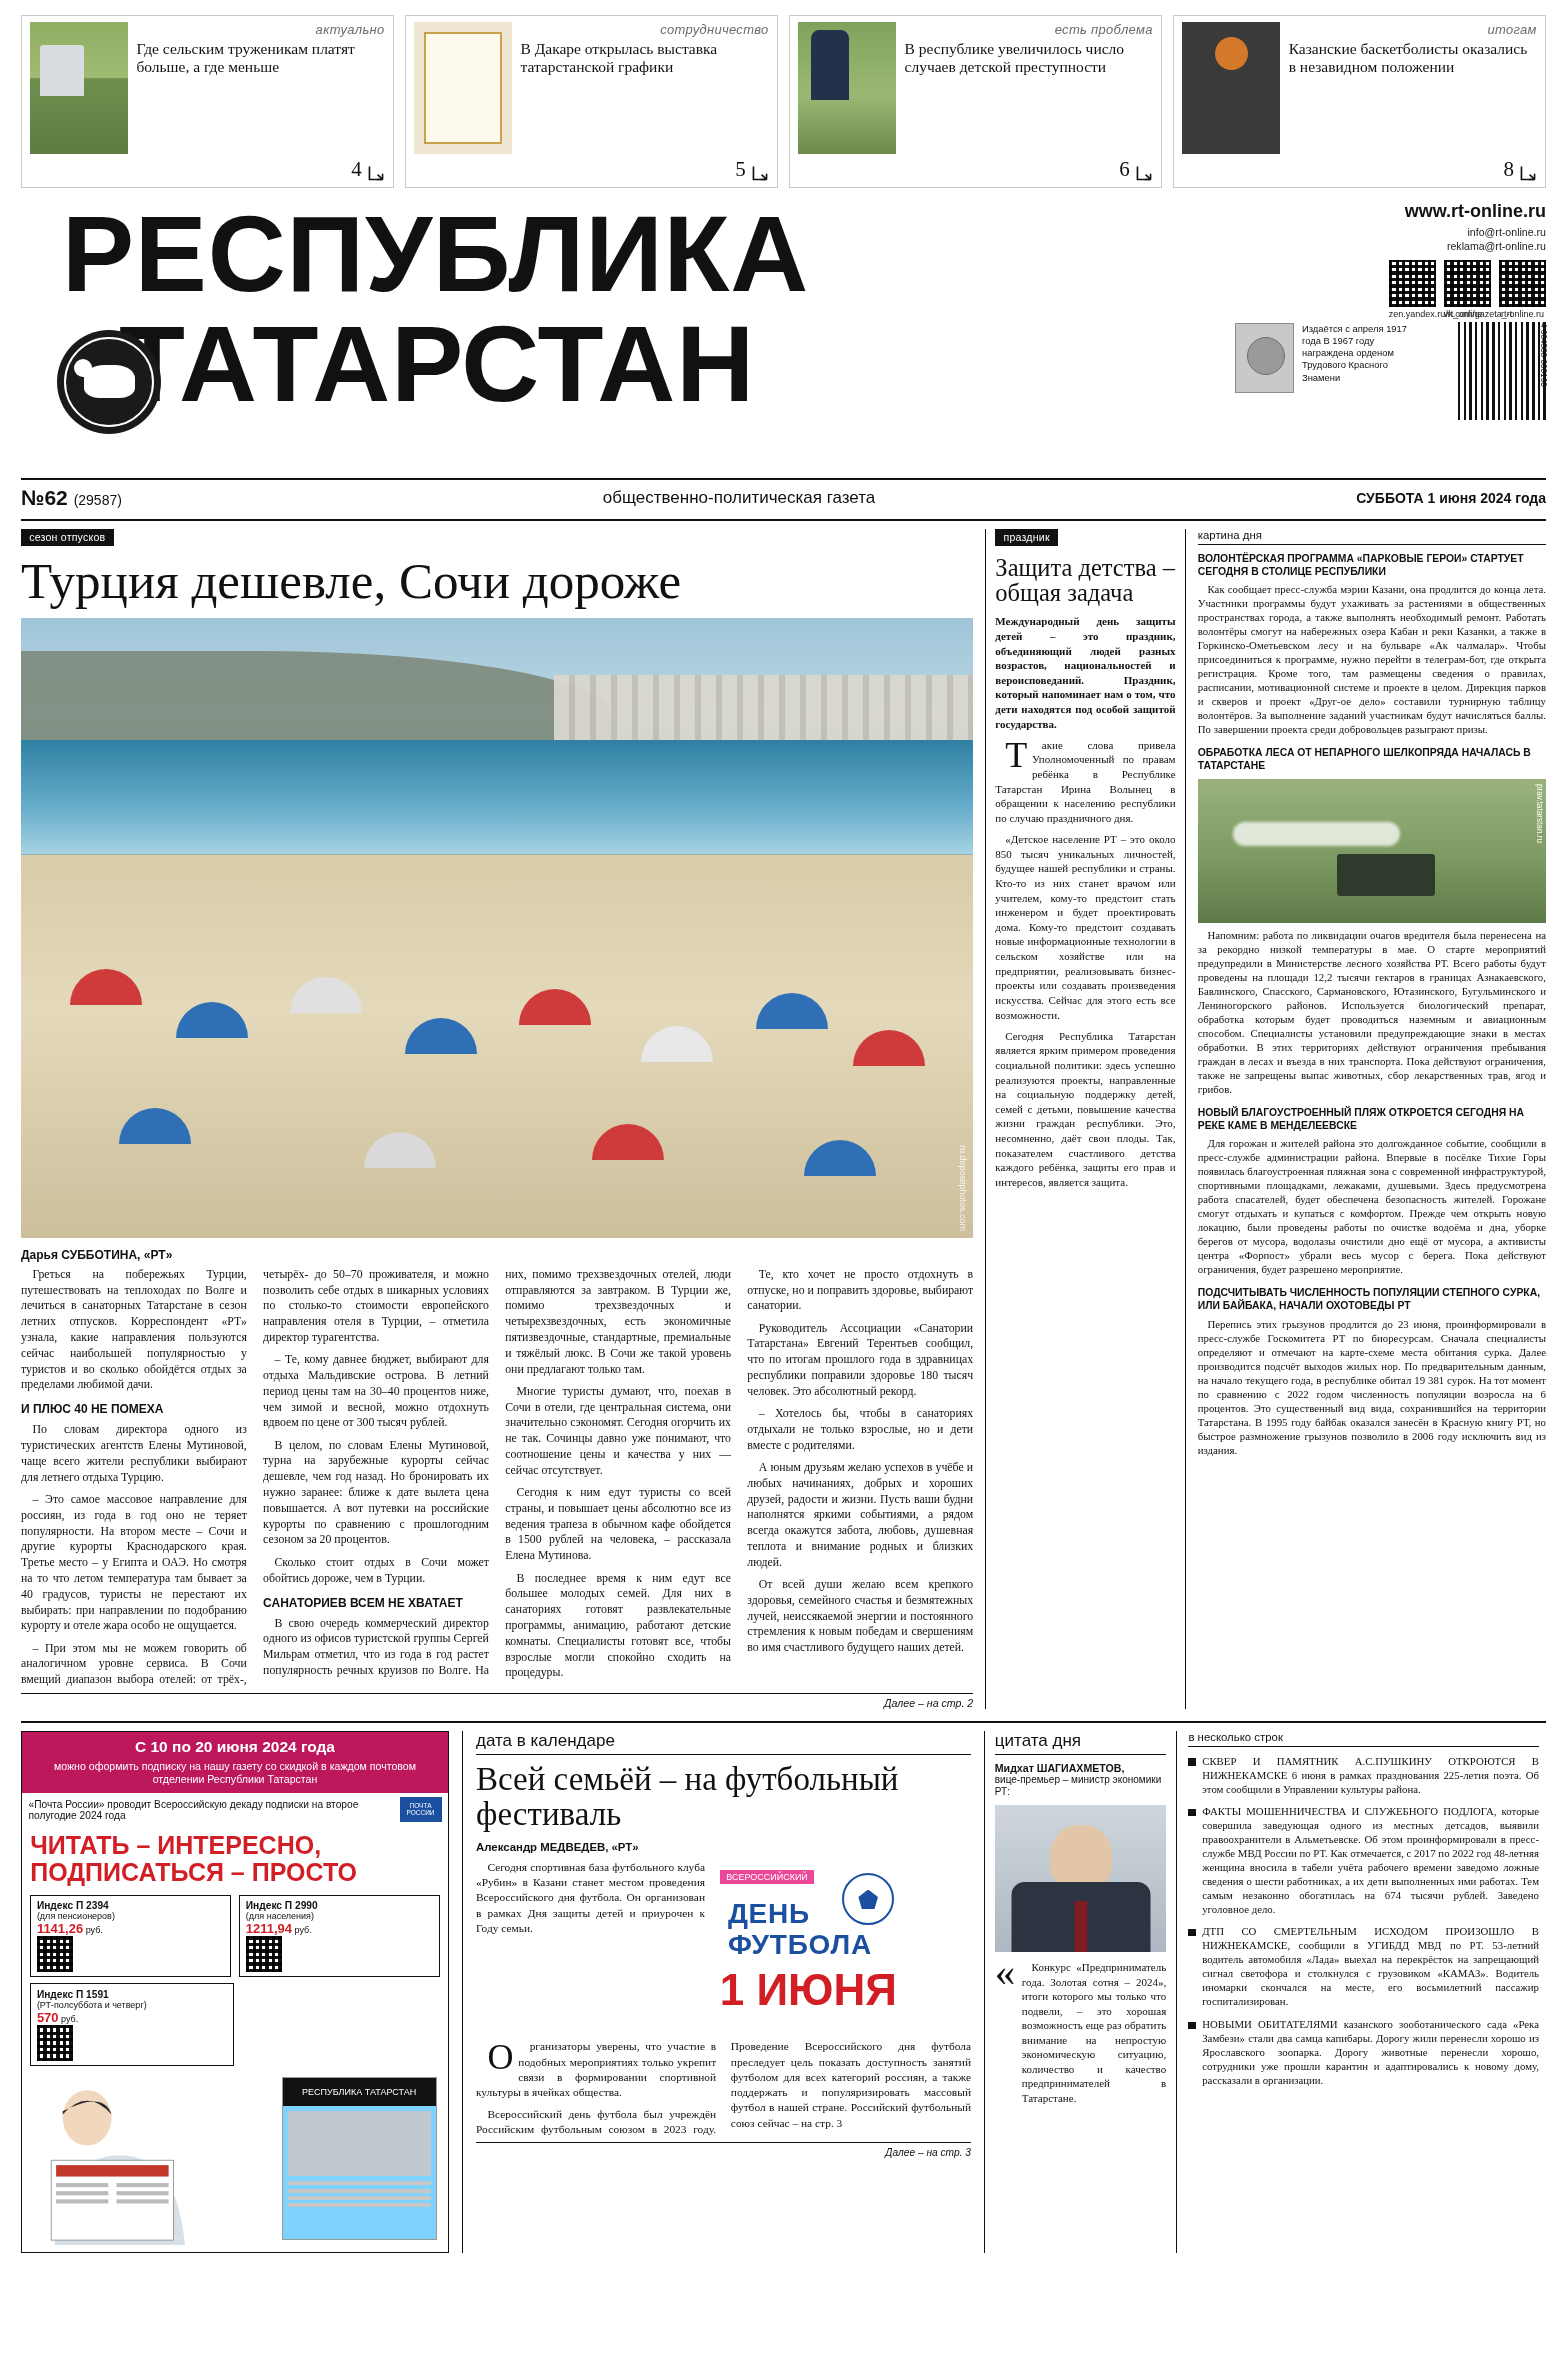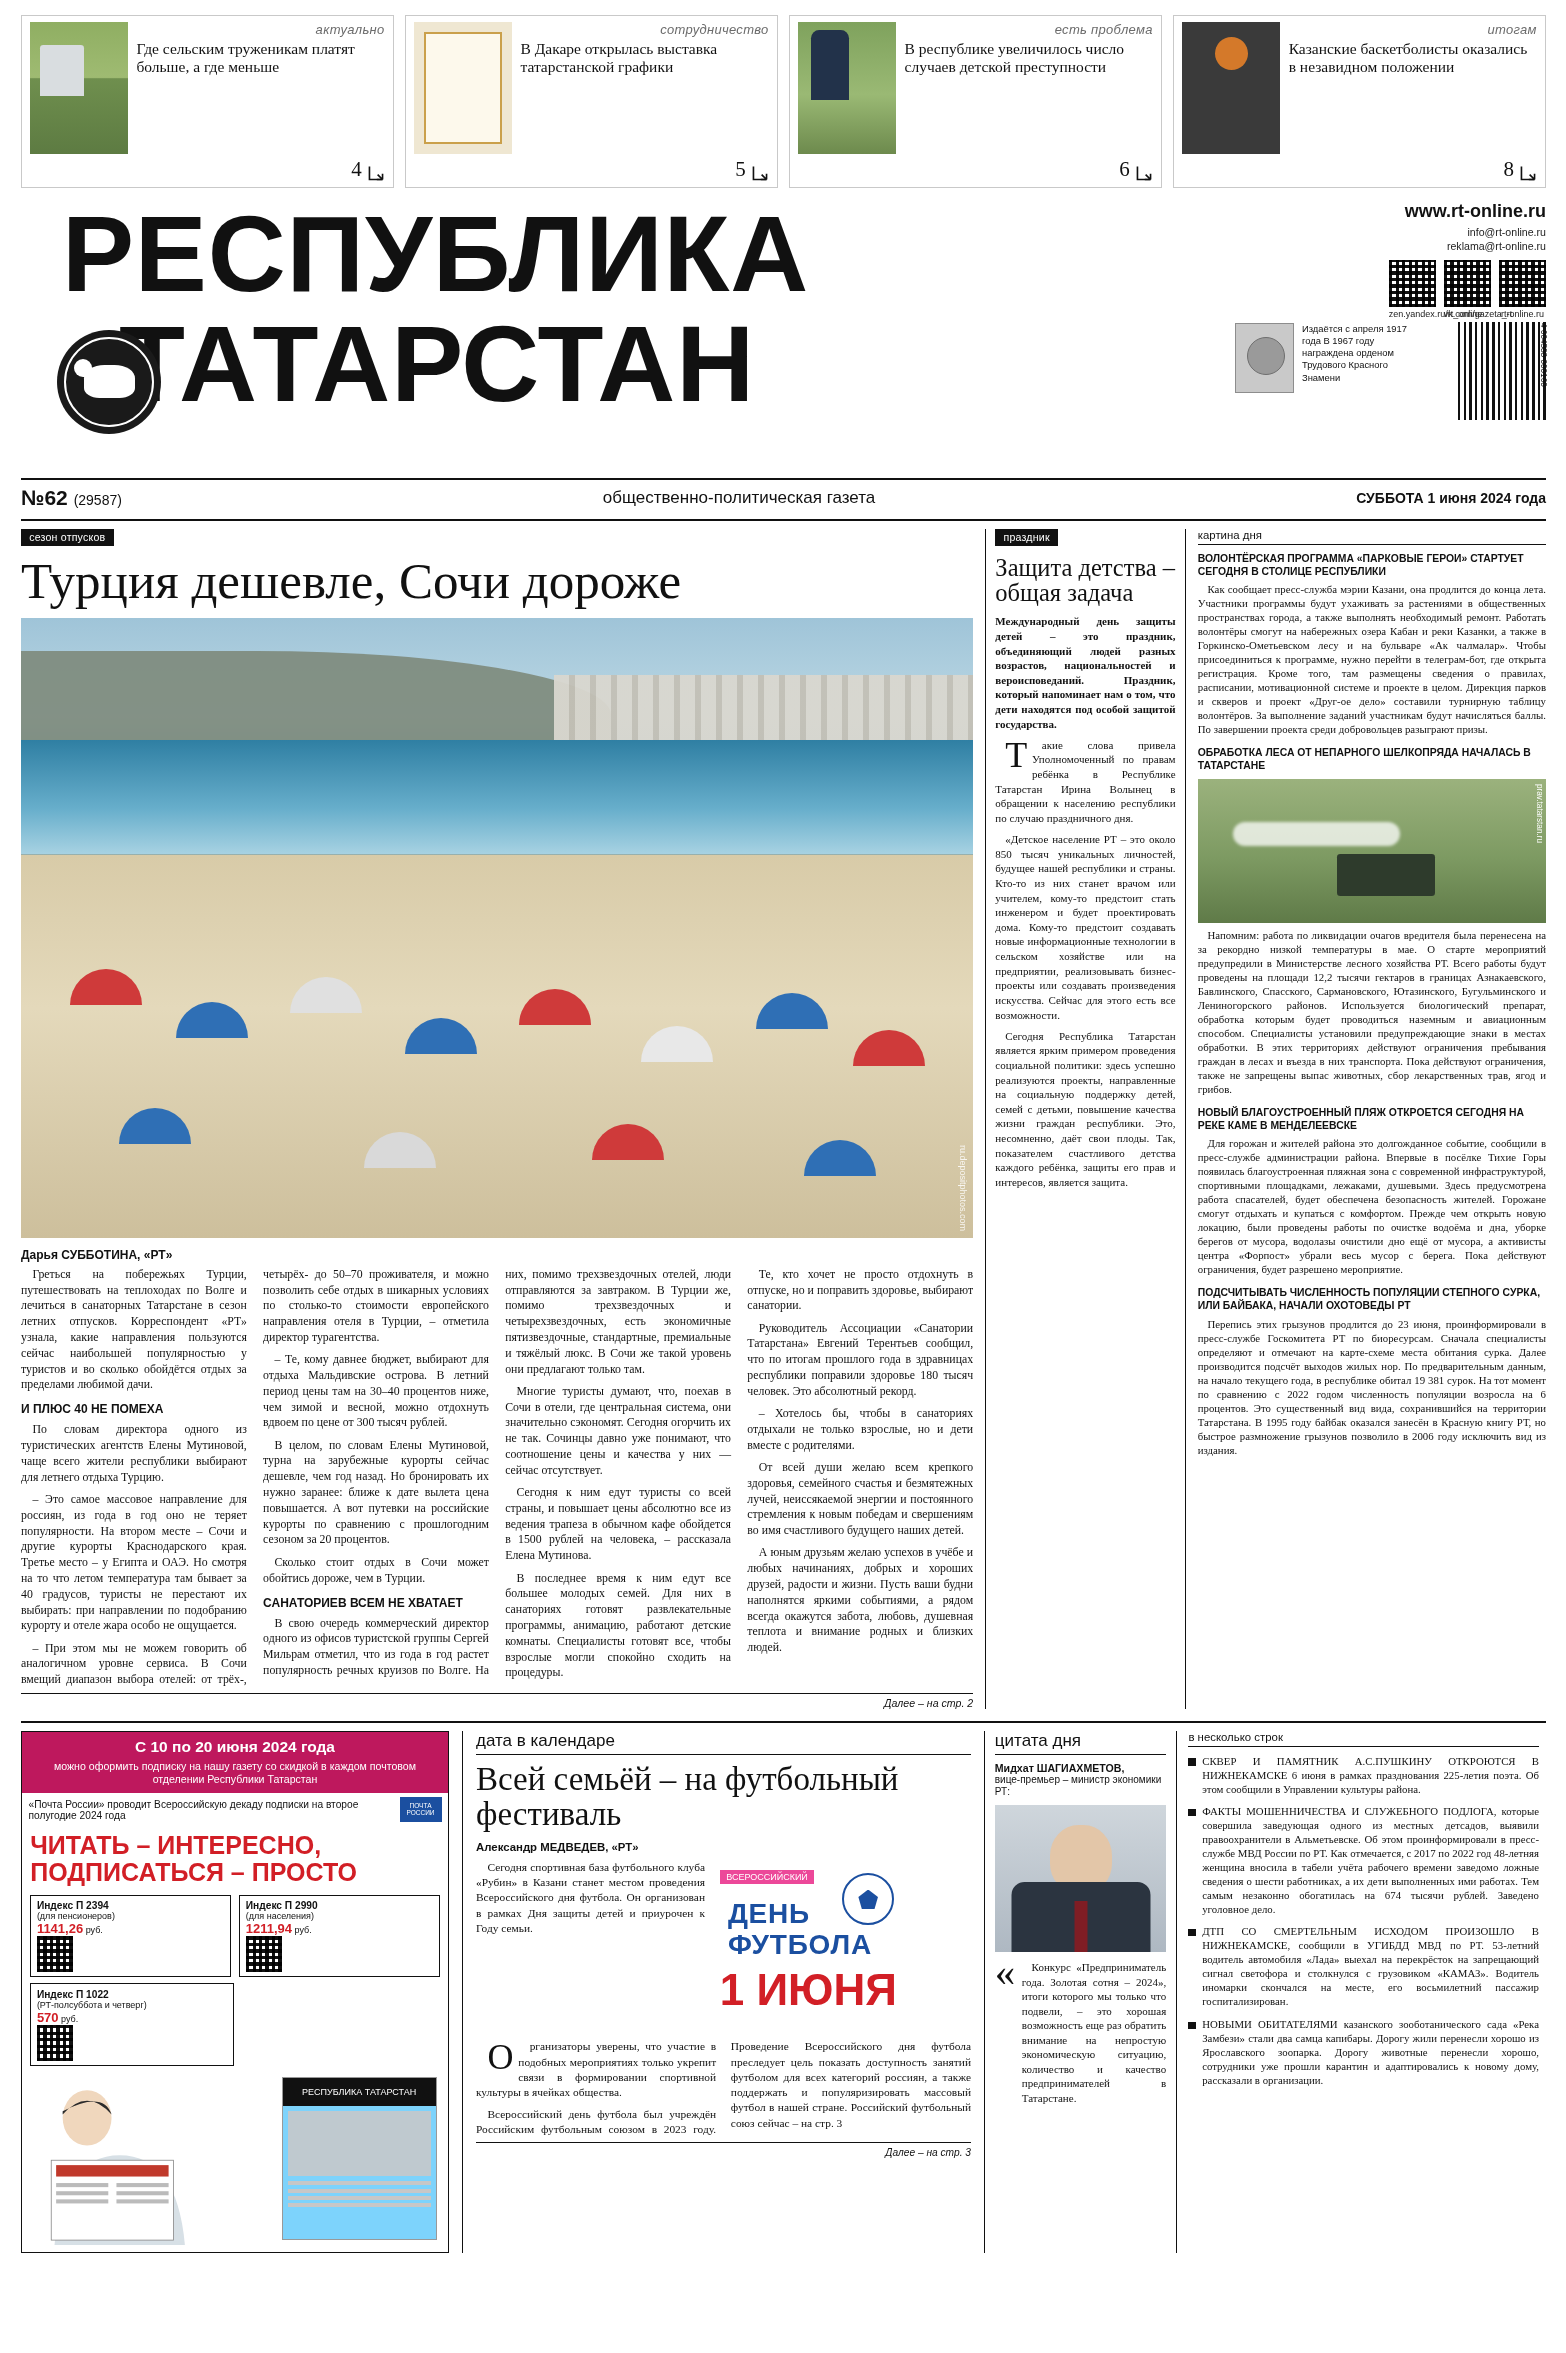--- a/index.html
+++ b/index.html
@@ -322,22 +322,22 @@
         <p>В целом, по словам Елены Мутиновой, турна на зарубежные курорты сейчас дешевле, чем год назад. Но бронировать их нужно заранее: ближе к дате вылета цена повышается. А вот путевки на российские курорты по сравнению с прошлогодним сезоном за 20 процентов.</p>
         <p>Сколько стоит отдых в Сочи может обойтись дороже, чем в Турции.</p>
         <div class="subhead">САНАТОРИЕВ ВСЕМ НЕ ХВАТАЕТ</div>
         <p>В свою очередь коммерческий директор одного из офисов туристской группы Сергей Мильрам отметил, что из года в год растет популярность речных круизов по Волге. На них, помимо трехзвездочных отелей, люди отправляются за завтраком. В Турции же, помимо трехзвездочных и четырехзвездочных, есть экономичные пятизвездочные, стандартные, премиальные и тяжёлый люкс. В Сочи же такой уровень они предлагают только там.</p>
         <p>Многие туристы думают, что, поехав в Сочи в отели, где центральная система, они значительно сэкономят. Сегодня огорчить их не так. Сочинцы давно уже понимают, что соотношение цены и качества у них — сейчас отсутствует.</p>
         <p>Сегодня к ним едут туристы со всей страны, и повышает цены абсолютно все из ведения трапеза в обычном кафе обойдется в 1500 рублей на человека, – рассказала Елена Мутинова.</p>
         <p>В последнее время к ним едут все большее молодых семей. Для них в санаториях готовят развлекательные программы, анимацию, работают детские комнаты. Специалисты готовят все, чтобы взрослые могли спокойно сходить на процедуры.</p>
         <p>Те, кто хочет не просто отдохнуть в отпуске, но и поправить здоровье, выбирают санатории.</p>
         <p>Руководитель Ассоциации «Санатории Татарстана» Евгений Терентьев сообщил, что по итогам прошлого года в здравницах республики поправили здоровье 180 тысяч человек. Это абсолютный рекорд.</p>
         <p>– Хотелось бы, чтобы в санаториях отдыхали не только взрослые, но и дети вместе с родителями.</p>
+        <p>А юным друзьям желаю успехов в учёбе и любых начинаниях, добрых и хороших друзей, радости и жизни. Пусть ваши будни наполнятся яркими событиями, а рядом всегда окажутся забота, любовь, душевная теплота и внимание родных и близких людей.</p>
         <p>От всей души желаю всем крепкого здоровья, семейного счастья и безмятежных лучей, неиссякаемой энергии и постоянного стремления к новым победам и свершениям во имя счастливого будущего наших детей.</p>
-        <p>А юным друзьям желаю успехов в учёбе и любых начинаниях, добрых и хороших друзей, радости и жизни. Пусть ваши будни наполнятся яркими событиями, а рядом всегда окажутся забота, любовь, душевная теплота и внимание родных и близких людей.</p>
         <p></p>
       </div>
       <div class="contin">Далее – на стр. 2</div>
     </div>
 
     <div class="col-mid">
       <div class="rubric-tag">праздник</div>
       <div class="mid-head">Защита детства – общая задача</div>
       <div class="mid-body">
         <p style="font-weight:bold; text-indent:0;">Международный день защиты детей – это праздник, объединяющий людей разных возрастов, национальностей и вероисповеданий. Праздник, который напоминает нам о том, что дети находятся под особой защитой государства.</p>
@@ -414,21 +414,21 @@
           <div class="idx-box">
             <b>Индекс П 2990</b>
             <span>(для населения)</span>
             <div><span class="idx-price">1211,94</span>
             <span>руб.</span></div>
             <div class="idx-qr"></div>
           </div>
         </div>
         <div class="idx-row" style="padding-top:0;">
           <div class="idx-box" style="max-width:204px;">
-            <b>Индекс П 1022</b>
+            <b>Индекс П 1591</b>
             <span>(РТ-полсуббота и четверг)</span>
             <div><span class="idx-price">570</span>
             <span>руб.</span></div>
             <div class="idx-qr"></div>
           </div>
         </div>
 
         <div class="ad-art">
           <svg viewBox="0 0 260 200" width="212" height="163">
             <ellipse cx="70" cy="44" rx="30" ry="34" fill="#f0d7bd"></ellipse>

